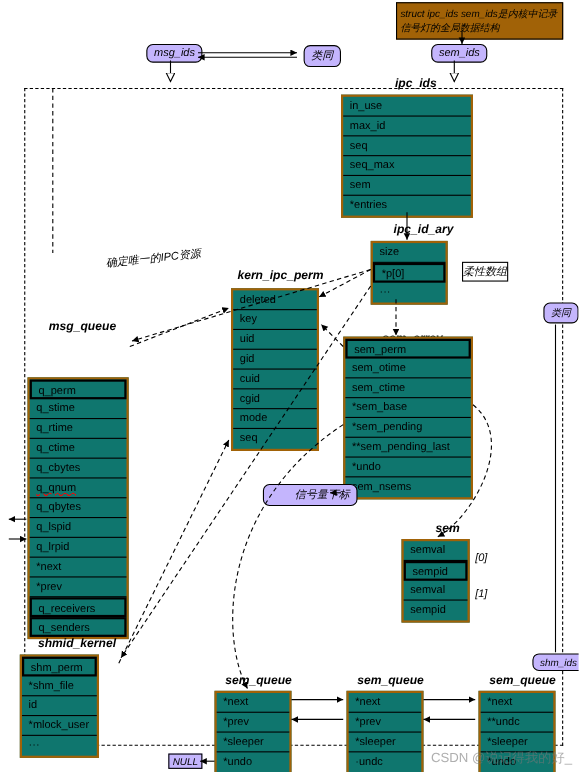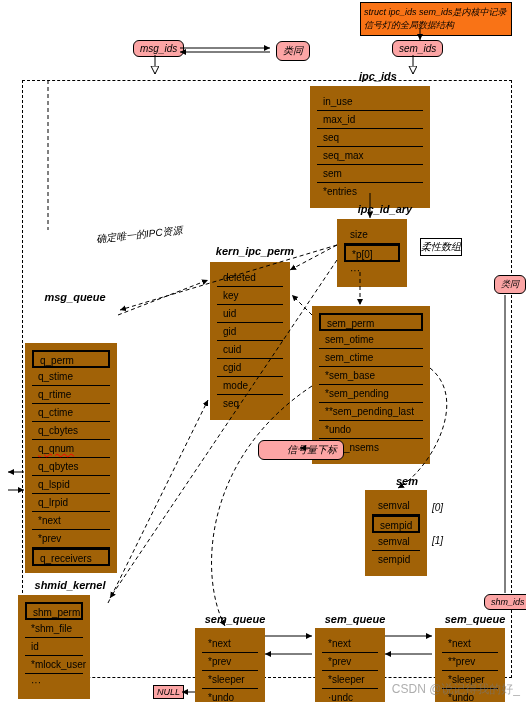--- a/index.html
+++ b/index.html
@@ -1,24 +1,24 @@
 <!DOCTYPE html>
 <html><head>
 <meta charset="utf-8">
 <style>
   * { box-sizing: border-box; margin: 0; padding: 0; }
   body { font-family: Arial, sans-serif; font-size: 11px; background: #fff; width: 526px; height: 702px; position: relative; overflow: hidden; }
-  .struct { position: absolute; border: 7px solid #a16207; background: #a16207; }
+  .struct { position: absolute; border: 2px solid #a16207; background: #0f766e; }
   .struct-title { position: absolute; font-weight: bold; font-style: italic; font-size: 11px; text-align: center; white-space: nowrap; }
   .field { border-bottom: 1px solid #000; padding: 2px 6px; font-size: 10px; height: 18px; line-height: 14px; }
   .field:last-child { border-bottom: none; }
   .field.bold { border: 2px solid #000; font-weight: 500; }
-  .label-box { position: absolute; border: 1px solid #000; padding: 2px 6px; font-size: 10px; background: #fca5a5; font-style: italic; }
+  .label-box { position: absolute; border: 1px solid #000; padding: 2px 6px; font-size: 10px; background: #c4b5fd; font-style: italic; }
   .label-box.rounded { border-radius: 6px; }
-  .note-box { position: absolute; border: 1px solid #000; padding: 3px; font-size: 9px; font-style: italic; background: #f97316; }
+  .note-box { position: absolute; border: 1px solid #000; padding: 3px; font-size: 9px; font-style: italic; background: #a16207; }
   .annot { position: absolute; font-size: 10px; font-style: italic; }
   .dashed-region { position: absolute; border: 1.5px dashed #000; }
   .watermark { position: absolute; bottom: 4px; right: 6px; font-size: 12px; color: rgba(120,120,120,0.6); }
   .redline { text-decoration: underline; text-decoration-color: red; text-decoration-style: wavy; text-align: center; }
   svg.overlay { position: absolute; top: 0; left: 0; pointer-events: none; }
   .arrow { stroke: #000; stroke-width: 1; fill: none; }
   .arrow.dashed { stroke-dasharray: 4,3; }
   .side-label { position: absolute; font-size: 10px; font-style: italic; }
 </style>
 </head>
@@ -73,35 +73,36 @@
   <div class="field">q_rtime</div>
   <div class="field">q_ctime</div>
   <div class="field">q_cbytes</div>
   <div class="field"><span class="redline">q_qnum</span></div>
   <div class="field">q_qbytes</div>
   <div class="field">q_lspid</div>
   <div class="field">q_lrpid</div>
   <div class="field">*next</div>
   <div class="field">*prev</div>
   <div class="field bold">q_receivers</div>
+  <div class="field bold">q_senders</div>
 </div>
 
 <div class="struct-title" style="left:330px; top:302px; width:90px;">sem_array</div>
 <div class="struct" style="left:312px; top:306px; width:118px;">
   <div class="field bold">sem_perm</div>
   <div class="field">sem_otime</div>
   <div class="field">sem_ctime</div>
   <div class="field">*sem_base</div>
   <div class="field">*sem_pending</div>
   <div class="field">**sem_pending_last</div>
   <div class="field">*undo</div>
   <div class="field">sem_nsems</div>
 </div>
 
-<div class="label-box rounded" style="left:258px; top:440px;padding-left:28px;">信号量下标</div>
+<div class="label-box rounded" style="left:239px; top:440px;padding-left:28px;">信号量下标</div>
 
 <div class="struct-title" style="left:382px; top:475px; width:50px;">sem</div>
 <div class="struct" style="left:365px; top:490px; width:62px;">
   <div class="field">semval</div>
   <div class="field bold">sempid</div>
   <div class="field">semval</div>
   <div class="field">sempid</div>
 </div>
 <div class="side-label" style="left:432px; top:502px;">[0]</div>
 <div class="side-label" style="left:432px; top:535px;">[1]</div>
@@ -127,21 +128,21 @@
 <div class="struct" style="left:315px; top:628px; width:70px;">
   <div class="field">*next</div>
   <div class="field">*prev</div>
   <div class="field">*sleeper</div>
   <div class="field">·undc</div>
 </div>
 
 <div class="struct-title" style="left:435px; top:613px; width:80px;">sem_queue</div>
 <div class="struct" style="left:435px; top:628px; width:70px;">
   <div class="field">*next</div>
-  <div class="field">**prev</div>
+  <div class="field">**undc</div>
   <div class="field">*sleeper</div>
   <div class="field">*undo</div>
 </div>
 
 <div class="label-box" style="left:153px; top:685px; font-size:9px; padding:1px 3px;">NULL</div>
 
 <div class="label-box rounded" style="left:484px; top:594px; font-size:9px;">shm_ids</div>
 
 <div class="label-box rounded" style="left:494px; top:275px; font-size:9px;">类同</div>
 

